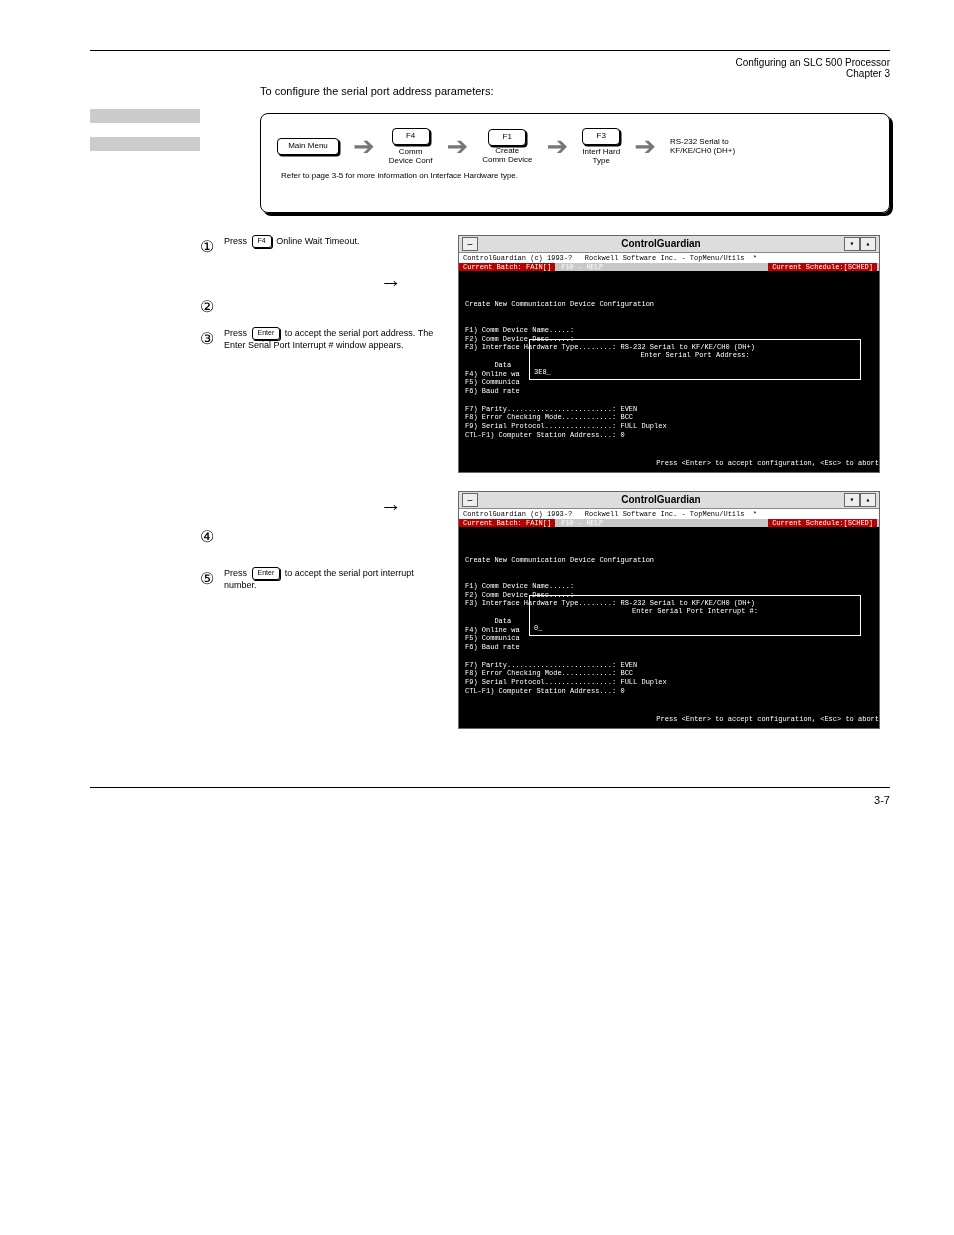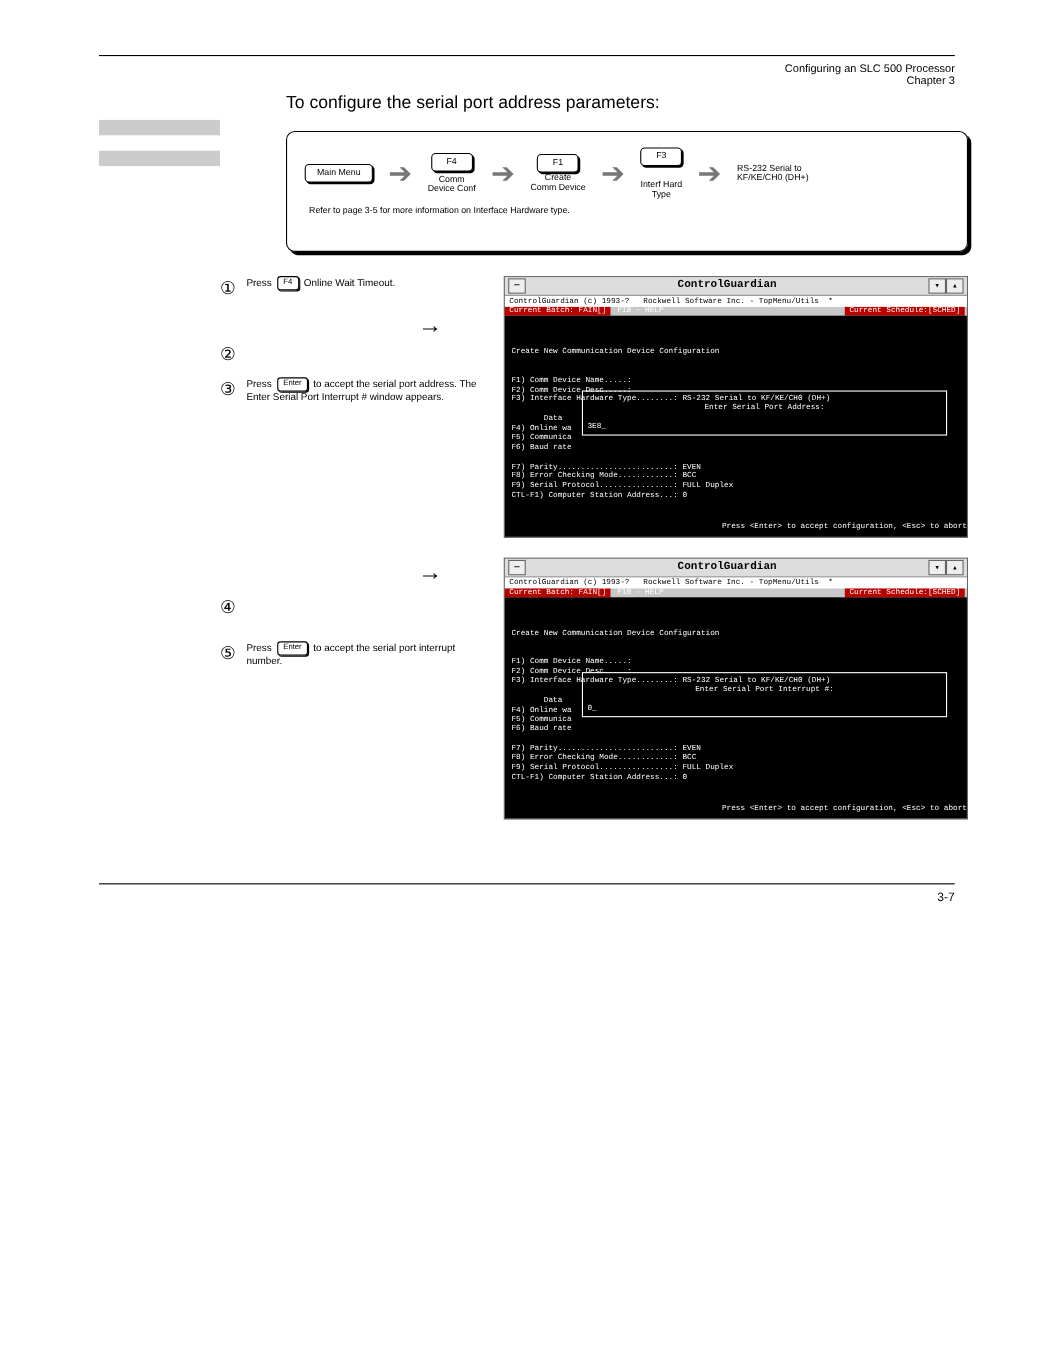--- a/index.html
+++ b/index.html
@@ -5,21 +5,21 @@
   body {
     margin: 0;
     padding: 0;
     font-family: Arial, Helvetica, sans-serif;
     font-size: 12px;
     color: #000;
     background: #fff;
     width: 954px;
   }
   .page {
-    padding: 50px 86px 60px 90px;
+    padding: 50px 64px 60px 90px;
   }
   .hr-top {
     border: none;
     border-top: 1.5px solid #000;
     margin: 0;
   }
   .top-right {
     text-align: right;
     font-size: 10px;
     margin-top: 6px;
@@ -40,21 +40,21 @@
     align-items: flex-start;
   }
   .left-col {
     width: 30px;
     flex: 0 0 30px;
   }
   .right-col {
     flex: 1;
   }
   .intro {
-    font-size: 16px;
+    font-size: 11px;
     margin: 6px 0 16px 0;
   }
   
   .nav-panel {
     border: 1px solid #000;
     border-radius: 8px;
     box-shadow: 3px 3px 0 #000;
     padding: 14px 16px 32px 16px;
     margin: 10px 0 22px 0;
     position: relative;
@@ -148,21 +148,21 @@
     padding: 1px 3px;
     font-weight: bold;
   }
   .tb-sys {
     width: 14px; height: 12px;
     border: 1px solid #666;
     background: #eee;
     display: flex; align-items: center; justify-content: center;
     font-size: 8px;
   }
-  .tb-title { flex: 1; text-align: center; font-family: Liberation Mono, monospace; font-size: 10px;}
+  .tb-title { flex: 1; text-align: center; font-family: Liberation Sans, sans-serif; font-size: 10px;}
   .tb-btns { display: flex; gap: 0;}
   .tb-btn {
     width: 14px; height: 12px;
     border: 1px solid #666;
     background: #eee;
     font-size: 8px;
     display: flex; align-items: center; justify-content: center;
   }
   .topline {
     background: #fff;
@@ -258,21 +258,21 @@
             </span>
             <span class="arrow-glyph">➔</span>
 
             <span style="display:flex;flex-direction:column;align-items:center;gap:0">
               <span class="key small">F1</span>
               <span class="nav-label" style="white-space:pre;text-align:center">Create
 Comm Device</span>
             </span>
             <span class="arrow-glyph">➔</span>
 
-            <span style="display:flex;flex-direction:column;align-items:center;gap:12px">
+            <span style="display:flex;flex-direction:column;align-items:center;gap:2px">
               <span class="key small">F3</span>
               <span class="nav-label" style="white-space:pre;text-align:center">Interf Hard
 Type</span>
             </span>
             <span class="arrow-glyph">➔</span>
 
             <span class="nav-label" style="white-space:pre">RS-232 Serial to
 KF/KE/CH0 (DH+)</span>
           </div>
           <div class="nav-sub">Refer to page 3-5 for more information on Interface Hardware type.</div>

